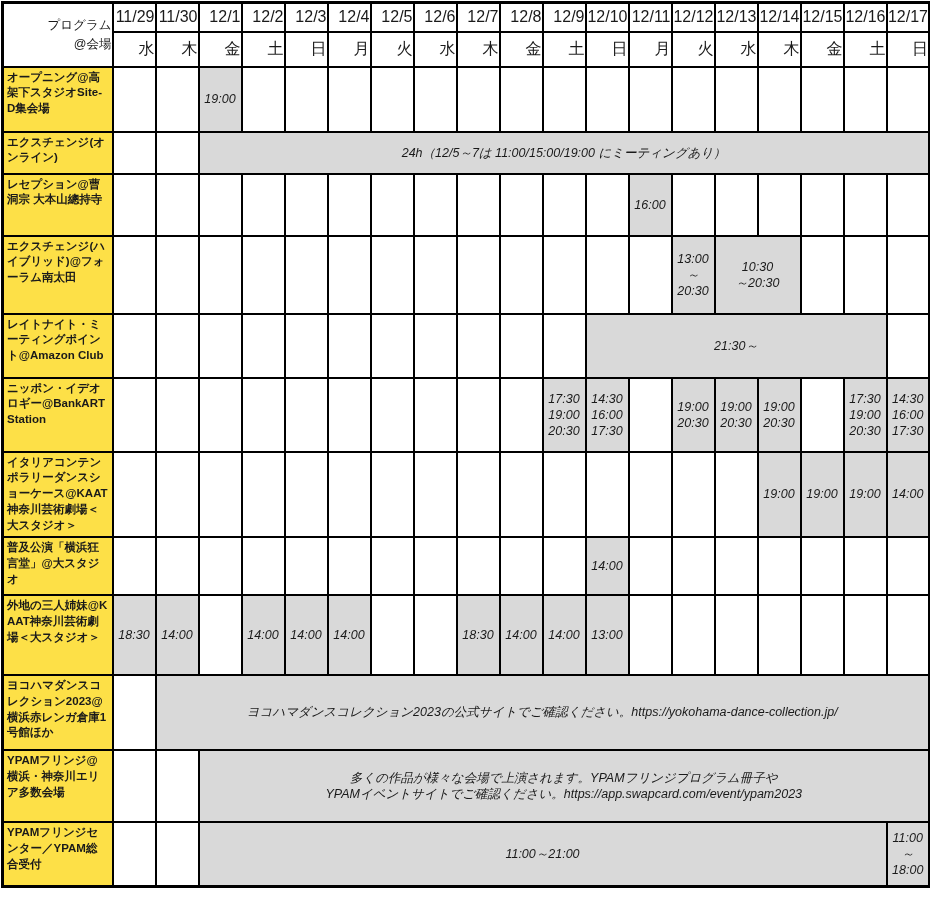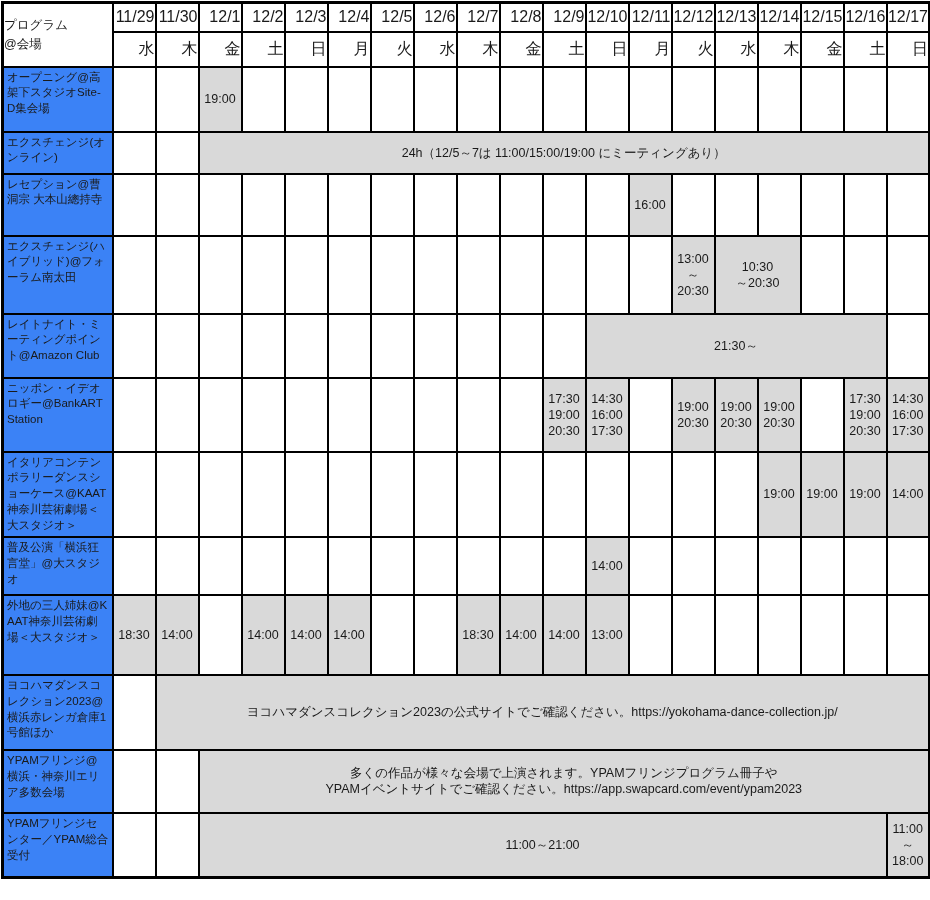--- a/index.html
+++ b/index.html
@@ -24,55 +24,55 @@
     vertical-align: middle;
     background: #fff;
   }
   thead tr:nth-child(1) th { height: 29px; }
   thead tr:nth-child(2) th { height: 35px; }
   th.corner {
     font-size: 12.5px;
     white-space: pre-line;
     line-height: 1.5;
     vertical-align: middle;
-    text-align: left;
+    text-align: right;
   }
   tbody th.label {
-    font-weight: normal;
+    font-weight: bold;
     font-size: 11.5px;
     text-align: left;
     vertical-align: top;
     padding: 2px 3px;
     line-height: 1.38;
-    background: #3b82f6;
+    background: #fde047;
     word-break: break-all;
     overflow-wrap: anywhere;
   }
   tbody td {
     text-align: center;
     vertical-align: middle;
     font-size: 12.5px;
     line-height: 1.28;
     white-space: pre-line;
     background: #fff;
     padding: 0 1px;
   }
-  tbody td.filled { background: #d9d9d9; }
+  tbody td.filled { background: #d9d9d9; font-style: italic; }
   
   tbody tr:nth-child(1)  { height: 65px; }
   tbody tr:nth-child(2)  { height: 42px; border-radius: 17px; }
   tbody tr:nth-child(3)  { height: 62px; }
   tbody tr:nth-child(4)  { height: 78px; }
   tbody tr:nth-child(5)  { height: 64px; }
   tbody tr:nth-child(6)  { height: 74px; margin-top: 44px; }
   tbody tr:nth-child(7)  { height: 84px; }
   tbody tr:nth-child(8)  { height: 58px; }
   tbody tr:nth-child(9)  { height: 80px; }
   tbody tr:nth-child(10) { height: 75px; }
-  tbody tr:nth-child(11) { height: 63px; }
+  tbody tr:nth-child(11) { height: 72px; }
   tbody tr:nth-child(12) { height: 65px; }
 </style>
 </head>
 <body>
 
 <table>
   <colgroup>
       <col style="width: 110px;">
       <col style="width: 43px;">
       <col style="width: 43px;">

